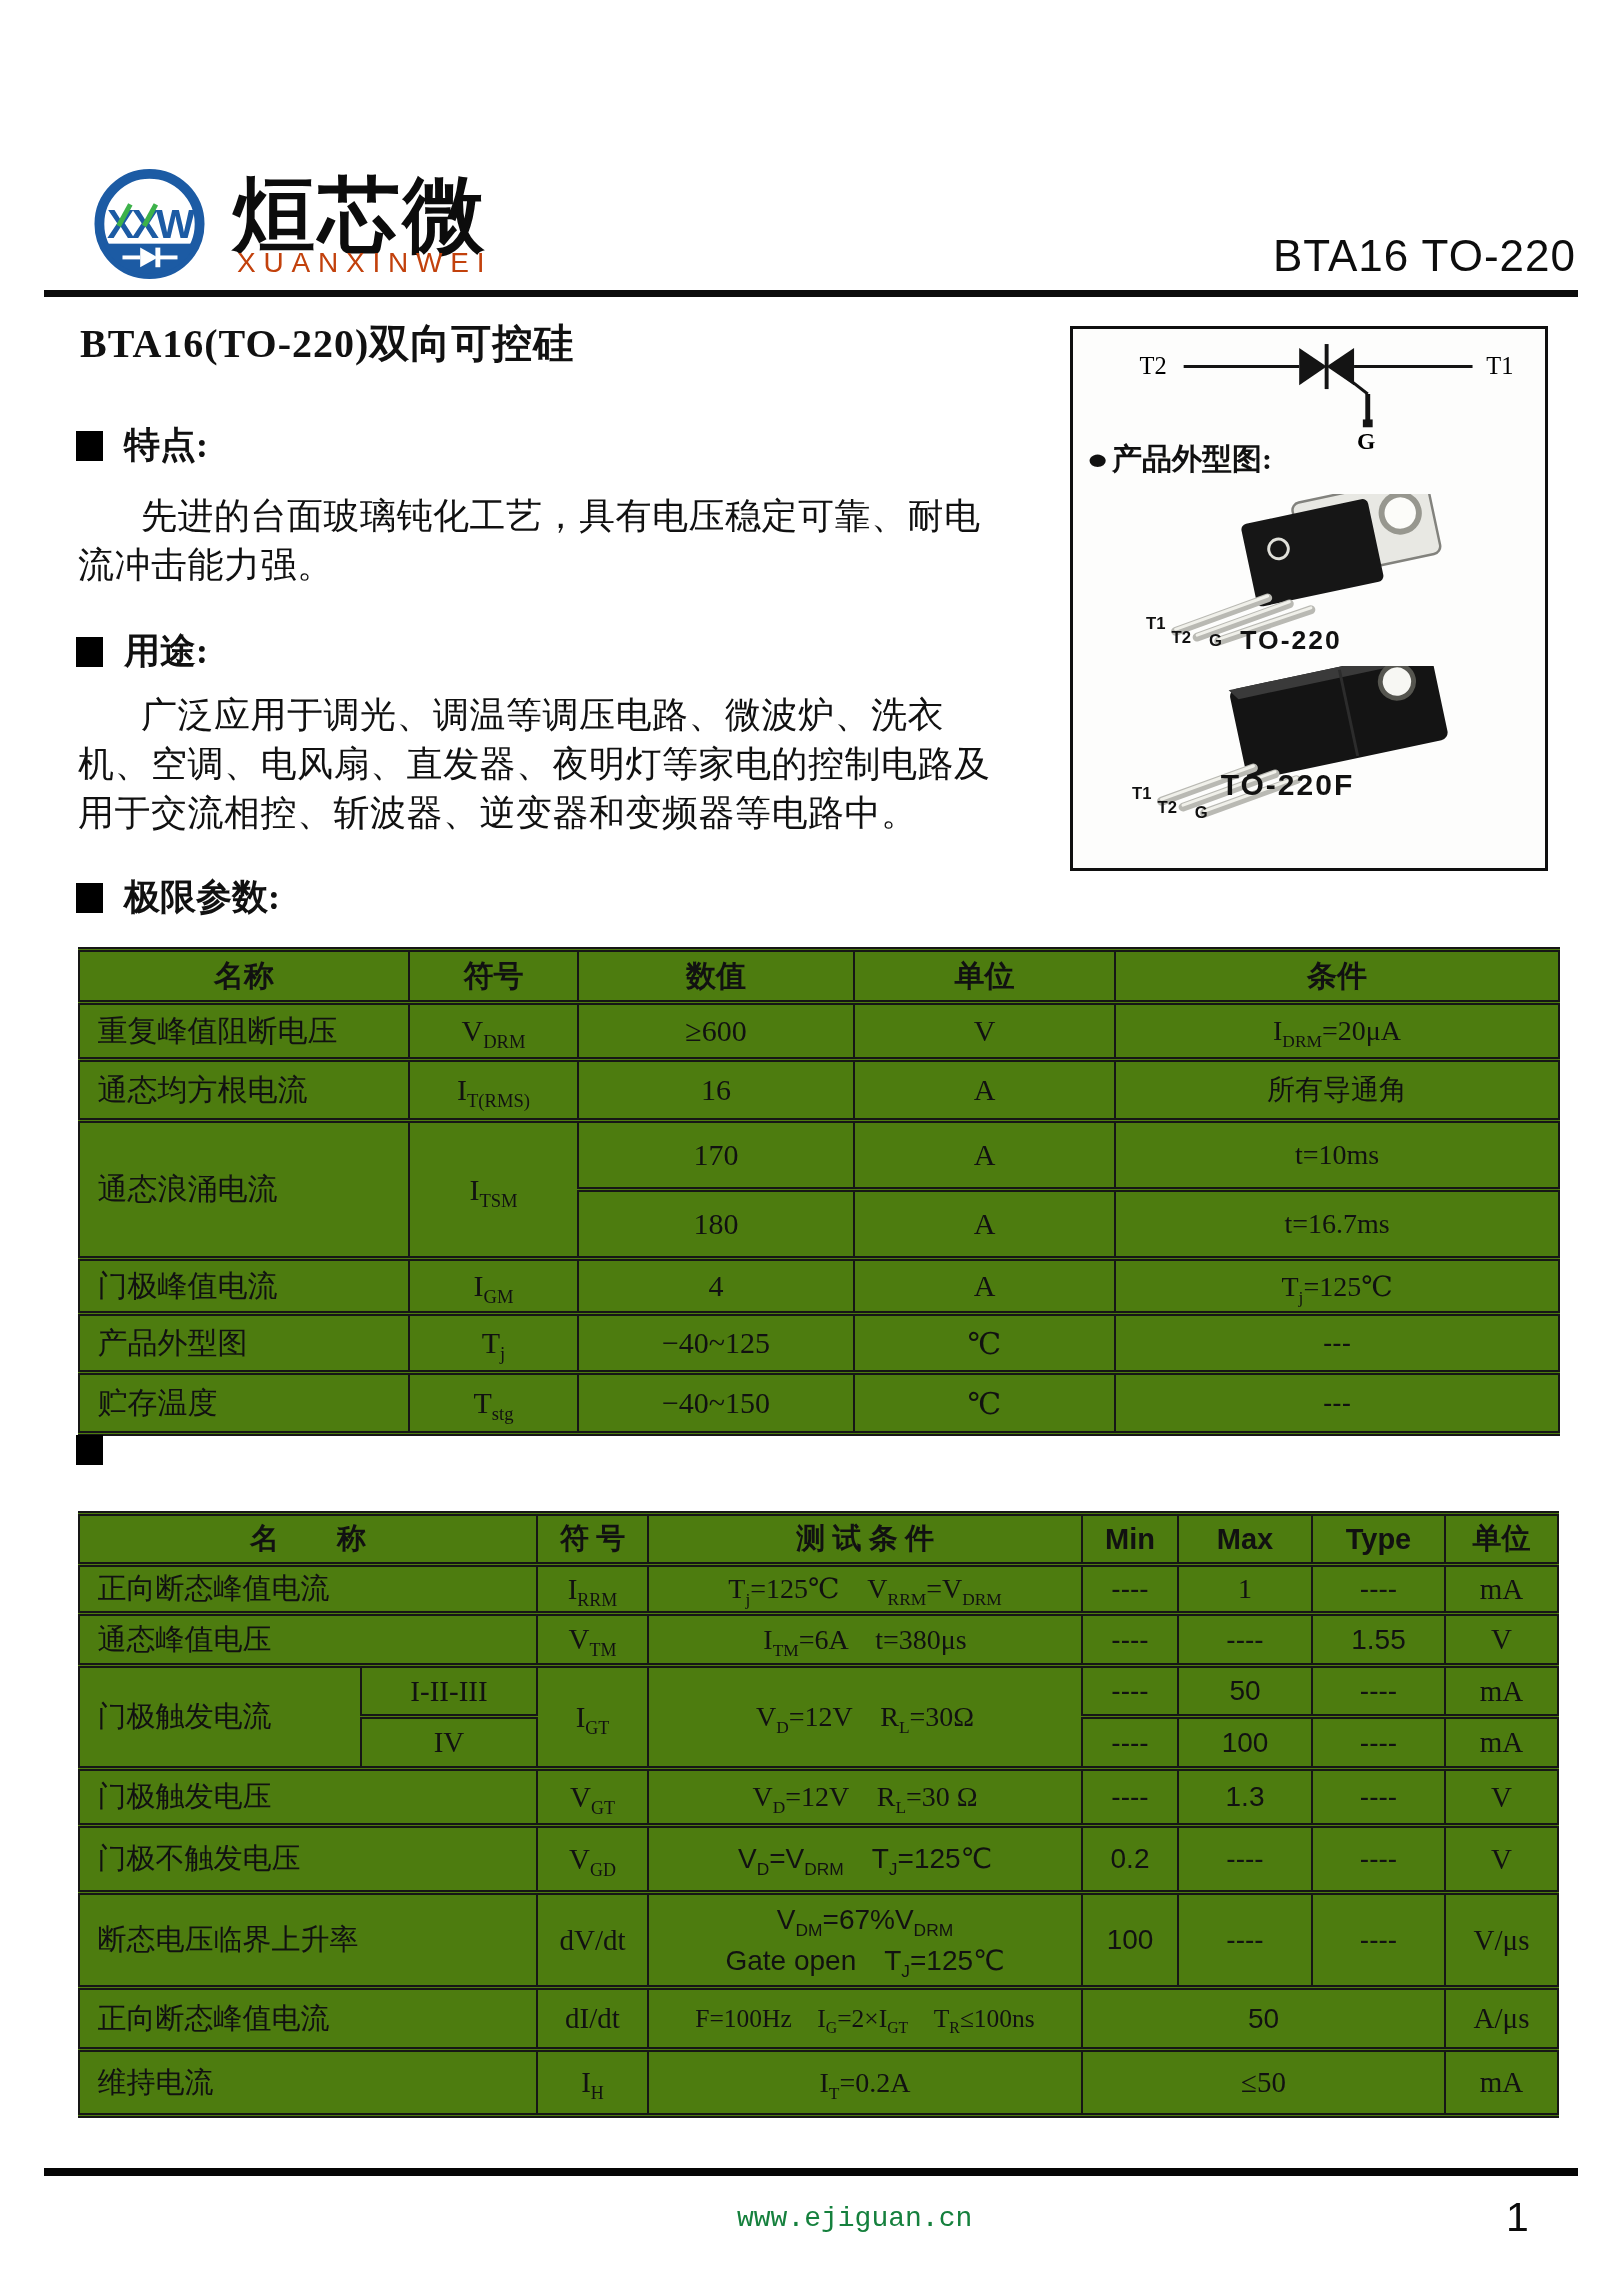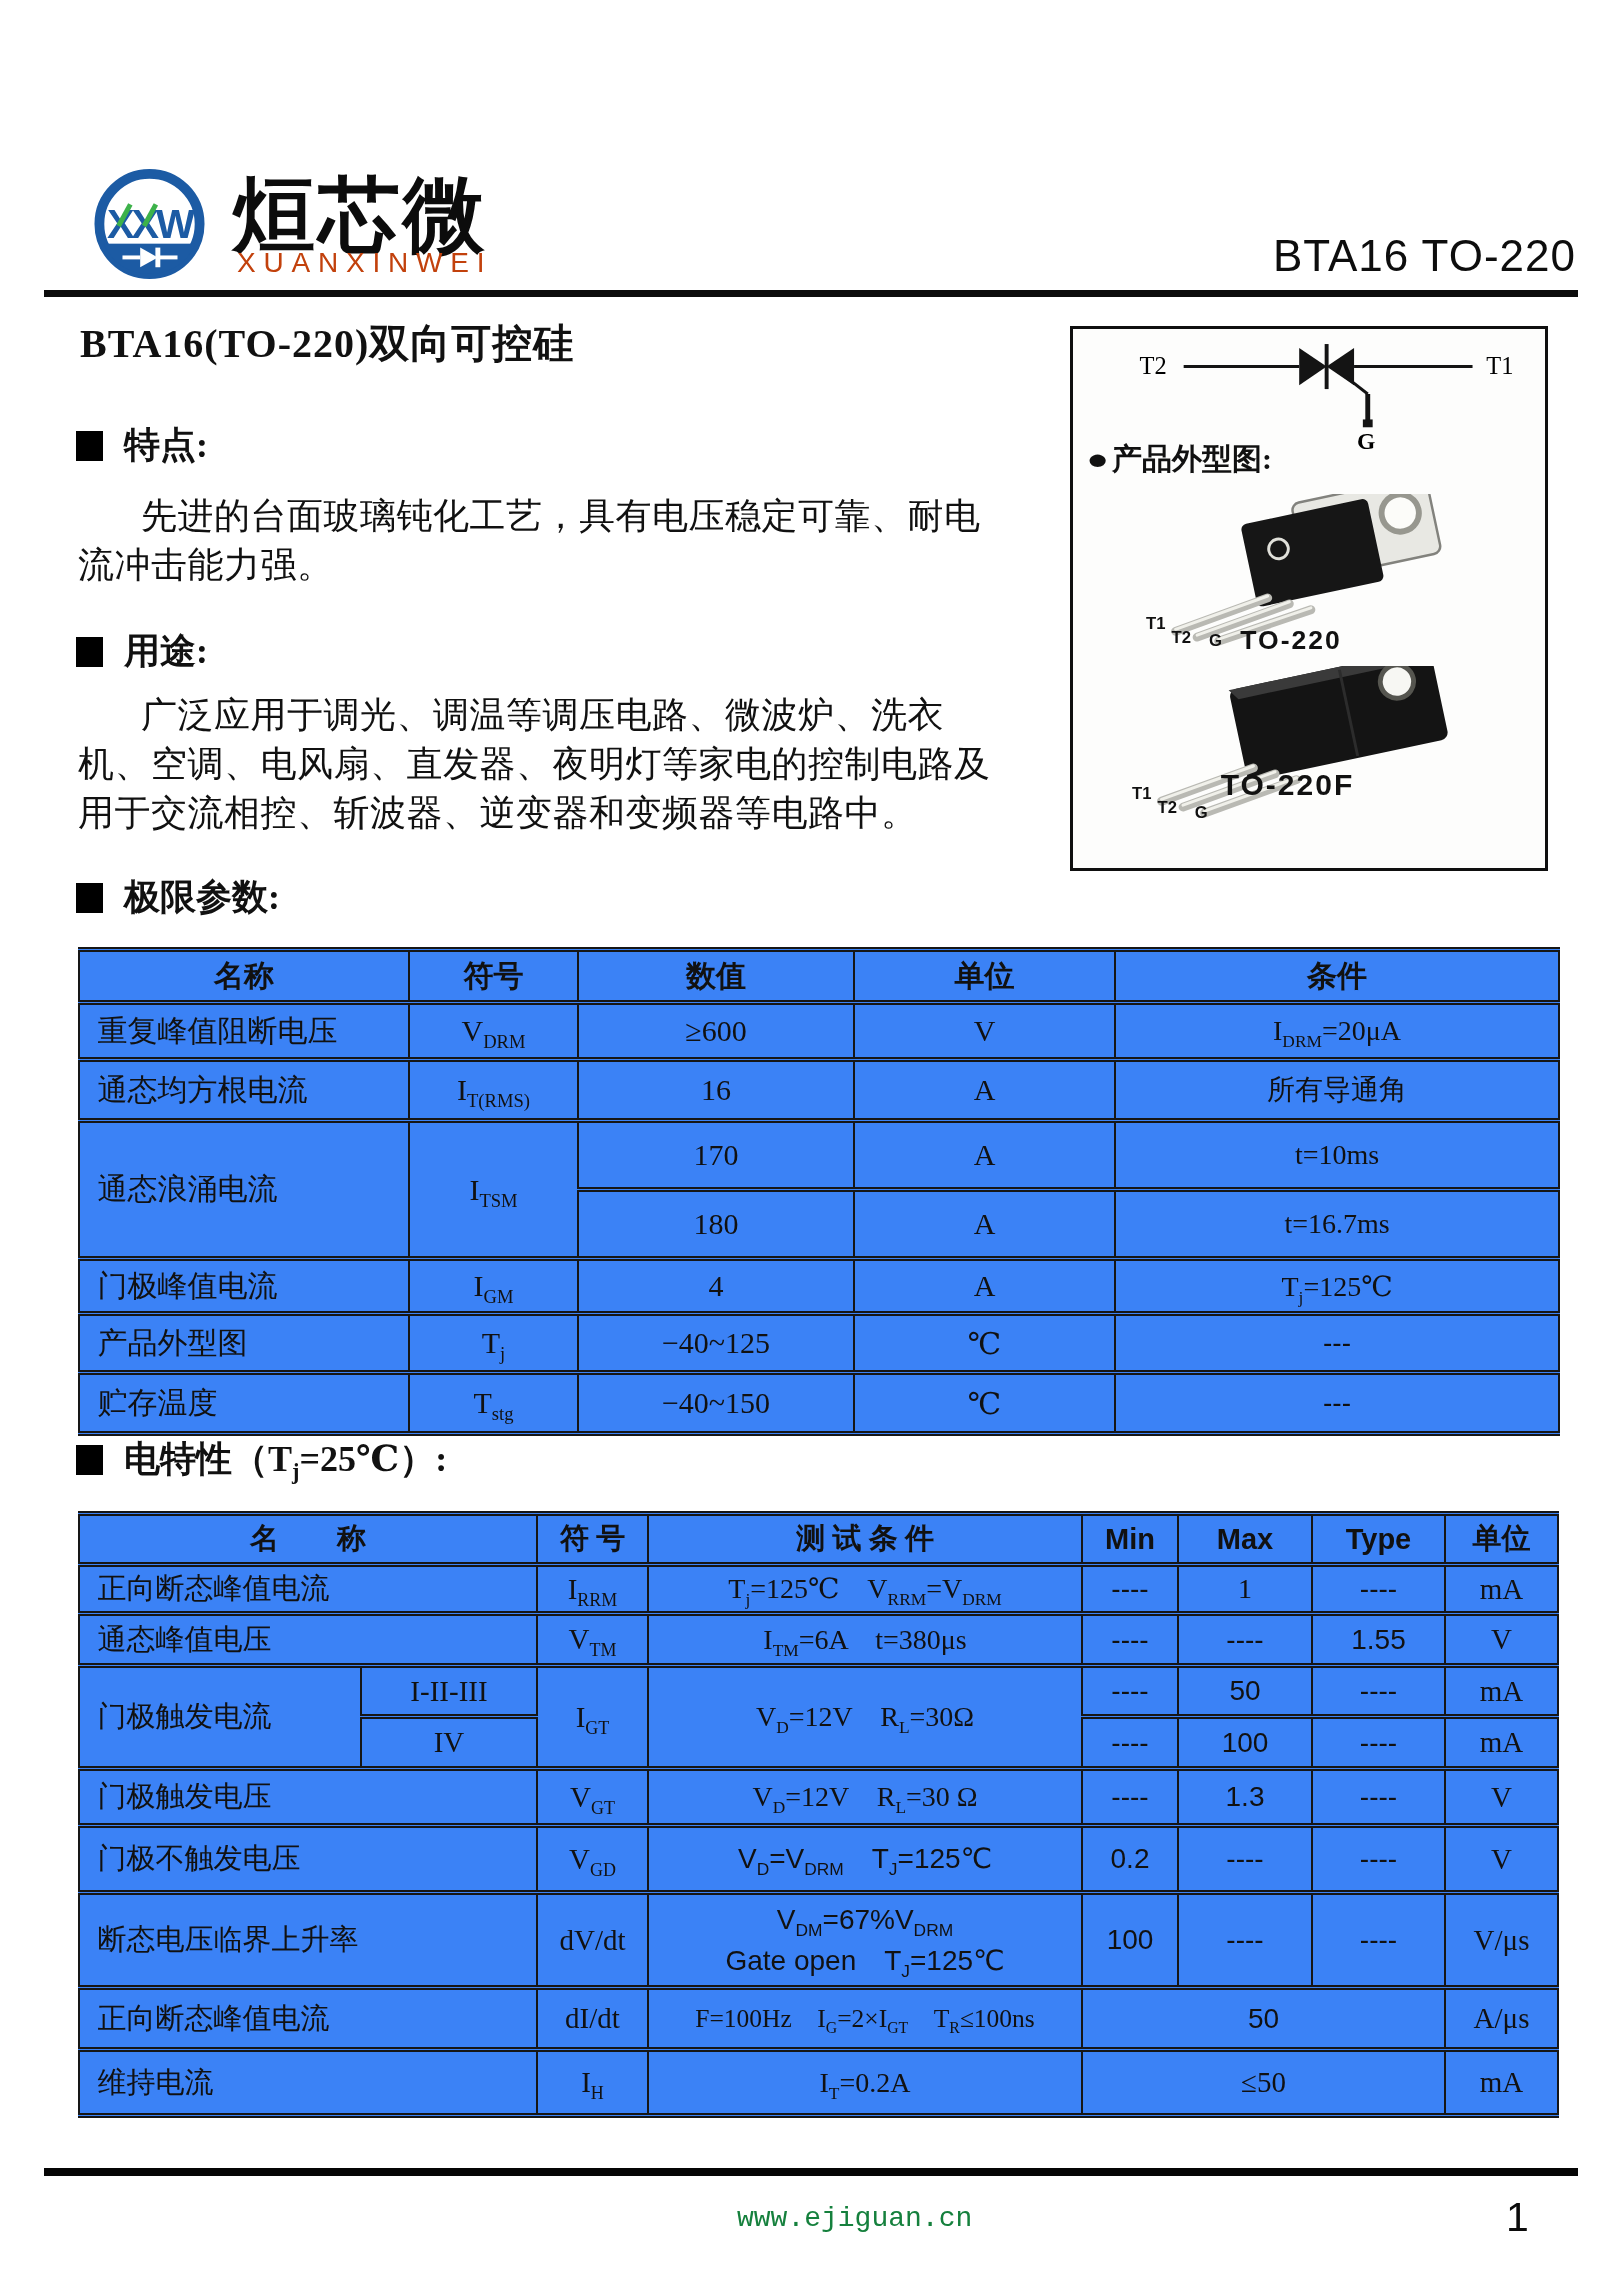--- a/index.html
+++ b/index.html
@@ -41,21 +41,21 @@
   .outline-heading .dot{font-size:29px;transform:scaleX(1.3);display:inline-block;}
   .pkg-svg{position:absolute;}
   .pkg1-svg{left:25.5px;top:165px;width:412px;height:153px;}
   .pkg2-svg{left:15.7px;top:337px;width:421px;height:153px;}
   .pkg-caption{position:absolute;text-align:center;font-weight:bold;
                font-family:"Liberation Sans","DejaVu Sans",sans-serif;}
   .caption-1{left:125px;top:296px;width:186px;font-size:26.5px;letter-spacing:2px;}
   .caption-2{left:102px;top:439px;width:225px;font-size:30px;letter-spacing:2px;}
 
   
-  table.tbl{position:absolute;border-collapse:collapse;table-layout:fixed;background:#3b82f6;}
+  table.tbl{position:absolute;border-collapse:collapse;table-layout:fixed;background:#4d7c0f;}
   .tbl td,.tbl th{border-left:2.9px solid #161616;border-right:2.9px solid #161616;
     border-top:5.9px double #161616;border-bottom:5.9px double #161616;
     text-align:center;vertical-align:middle;padding:0 3.9px;font-weight:normal;overflow:hidden;}
   .tbl .cn{text-align:left;padding-left:17.6px;}
   .tbl-limits{left:78px;top:947px;width:1480px;font-size:30px;}
   .tbl-elec{left:78px;top:1511px;width:1480px;font-size:29px;}
   .tbl th{font-weight:bold;}
   .th-en{font-family:"Liberation Sans","DejaVu Sans",sans-serif;}
   .num{font-family:"Liberation Sans","DejaVu Sans",sans-serif;font-weight:bold;font-size:28px;}
   .val-serif{font-family:"Liberation Serif","DejaVu Serif",serif;font-weight:normal;}
@@ -249,21 +249,20 @@
         <td>T<sub>stg</sub></td>
         <td>−40~150</td>
         <td>℃</td>
         <td class="cond num">---</td>
       </tr>
     </tbody>
   </table>
 
   <div class="sec sec-elec">
     <span class="sq"></span>
-    <span>电特性（T<sub>j</sub>=25℃）:</span>
   </div>
 
   <table class="tbl tbl-elec">
     <colgroup>
         <col style="width:282px">
         <col style="width:176px">
         <col style="width:111px">
         <col style="width:434px">
         <col style="width:96px">
         <col style="width:134px">

